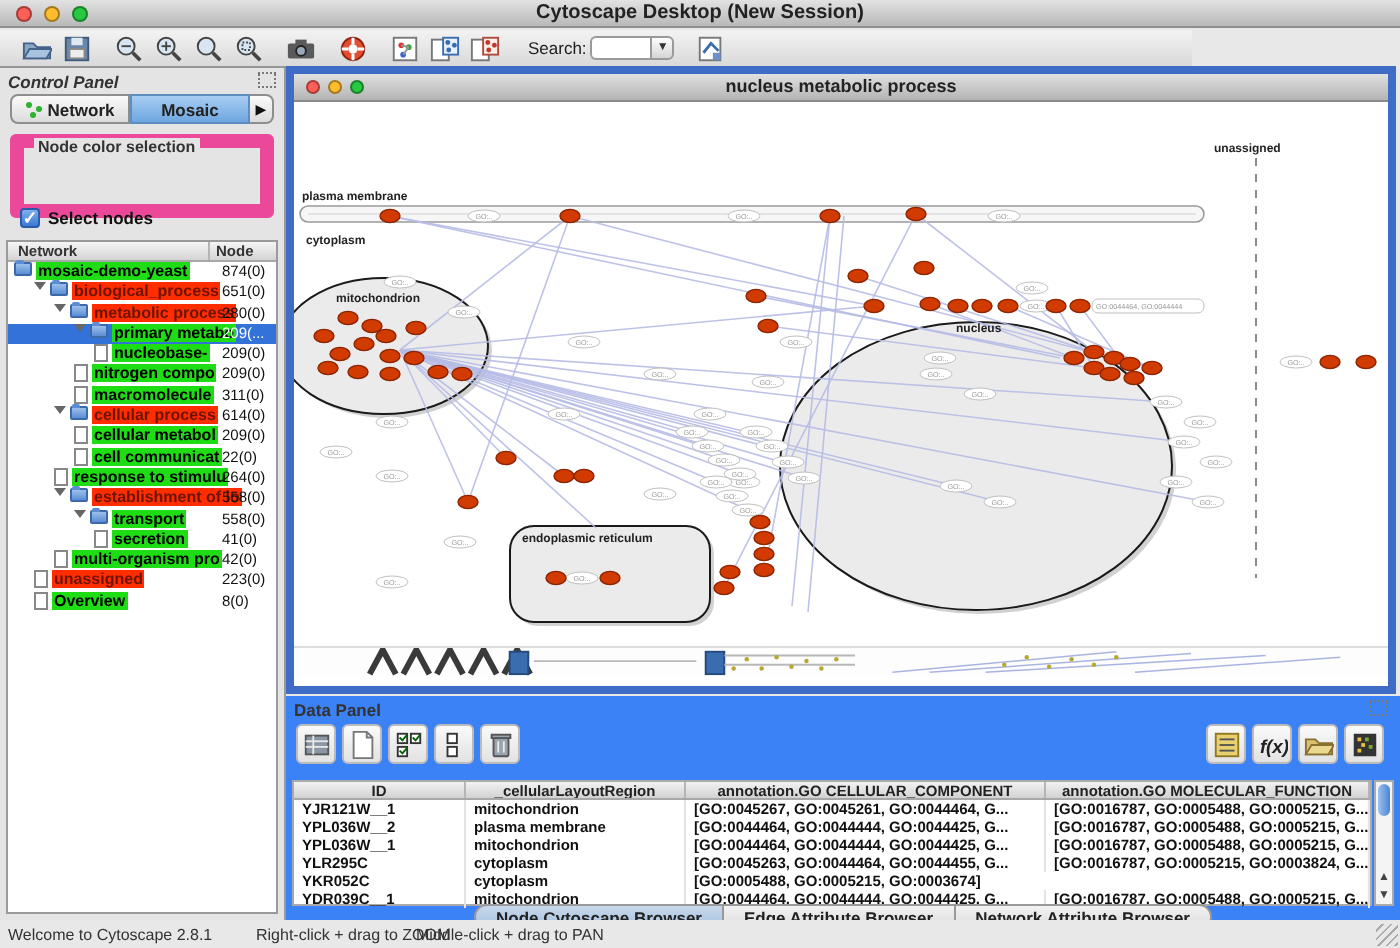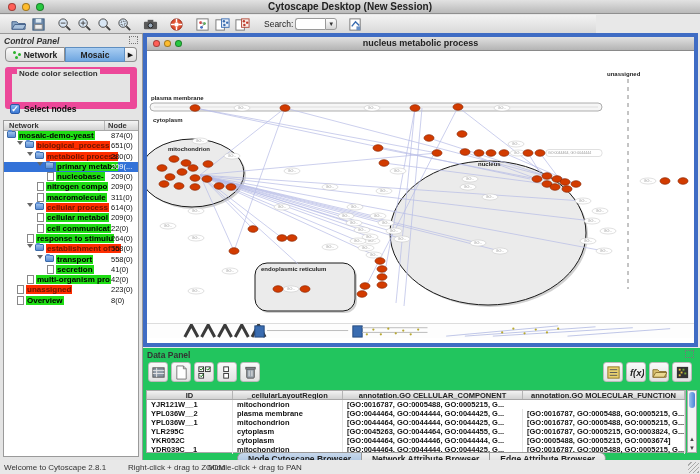--- a/index.html
+++ b/index.html
@@ -84,21 +84,21 @@
   #net-window{position:absolute;left:143px;top:33px;width:555px;height:314px;
     border:4px solid #3f6cc4;background:#fff;}
   #net-titlebar{position:relative;height:14px;background:linear-gradient(#e0e0e0,#b4b4b4);
     border-bottom:1px solid #8a8a8a;}
   #net-title{position:absolute;left:0;right:0;top:1px;text-align:center;font-size:9px;
     font-weight:bold;color:#222;}
   #net-canvas{position:relative;width:100%;height:272px;background:#fff;}
   #net-strip{position:relative;width:100%;height:15px;background:#fdfdfd;border-top:1px solid #ddd;overflow:hidden;}
 
   
-  #data-panel{position:absolute;left:143px;top:348px;right:0;bottom:0;background:#22c55e;text-decoration:underline;}
+  #data-panel{position:absolute;left:143px;top:348px;right:0;bottom:0;background:#3b82f6;text-decoration:underline;}
   #dp-title{position:absolute;left:4px;top:2px;font-size:8.5px;font-weight:bold;color:#333;}
   #dp-float{position:absolute;right:6px;top:2px;width:9px;height:8px;border:1px dotted #777;}
   #dp-toolbar{position:absolute;left:5px;top:12px;right:5px;height:24px;display:flex;align-items:center;gap:13px;}
   .dp-icon{width:20px;height:20px;border:1px solid #bbb;border-radius:3px;margin-right:3px;
     background:linear-gradient(#fafafa,#e2e2e2);display:flex;align-items:center;justify-content:center;}
   #dp-right-icons{margin-left:auto;display:flex;}
   #dp-table{position:absolute;left:3px;top:42px;right:14px;height:63px;background:#fff;
     border:1px solid #aaa;font-size:7.5px;}
   .dp-hrow{display:flex;height:9px;background:linear-gradient(#f2f2f2,#d2d2d2);
     border-bottom:1px solid #a8a8a8;font-weight:bold;color:#222;}
@@ -712,20 +712,21 @@
       <div class="dp-hrow" id="dp-head">
           <div class="dp-hcell c0">ID</div>
           <div class="dp-hcell c1">_cellularLayoutRegion</div>
           <div class="dp-hcell c2">annotation.GO CELLULAR_COMPONENT</div>
           <div class="dp-hcell c3">annotation.GO MOLECULAR_FUNCTION</div>
         </div>
       <div id="dp-body">
           <div class="dp-row">
             <div class="dp-cell c0">YJR121W__1</div>
             <div class="dp-cell c1">mitochondrion</div>
+            <div class="dp-cell c2">[GO:0045267, GO:0045261, GO:0044464, G...</div>
             <div class="dp-cell c3">[GO:0016787, GO:0005488, GO:0005215, G...</div>
           </div>
           <div class="dp-row">
             <div class="dp-cell c0">YPL036W__2</div>
             <div class="dp-cell c1">plasma membrane</div>
             <div class="dp-cell c2">[GO:0044464, GO:0044444, GO:0044425, G...</div>
             <div class="dp-cell c3">[GO:0016787, GO:0005488, GO:0005215, G...</div>
           </div>
           <div class="dp-row">
             <div class="dp-cell c0">YPL036W__1</div>
@@ -735,40 +736,39 @@
           </div>
           <div class="dp-row">
             <div class="dp-cell c0">YLR295C</div>
             <div class="dp-cell c1">cytoplasm</div>
             <div class="dp-cell c2">[GO:0045263, GO:0044464, GO:0044455, G...</div>
             <div class="dp-cell c3">[GO:0016787, GO:0005215, GO:0003824, G...</div>
           </div>
           <div class="dp-row">
             <div class="dp-cell c0">YKR052C</div>
             <div class="dp-cell c1">cytoplasm</div>
-            <div class="dp-cell c2">[GO:0044464, GO:0044446, GO:0044444, G...</div>
             <div class="dp-cell c3">[GO:0005488, GO:0005215, GO:0003674]</div>
           </div>
           <div class="dp-row">
             <div class="dp-cell c0">YDR039C__1</div>
             <div class="dp-cell c1">mitochondrion</div>
             <div class="dp-cell c2">[GO:0044464, GO:0044444, GO:0044425, G...</div>
             <div class="dp-cell c3">[GO:0016787, GO:0005488, GO:0005215, G...</div>
           </div>
         </div>
     </div>
     <div id="dp-scroll">
       <div id="dp-thumb"></div>
       <div class="dp-arrow" style="bottom:9px;">▲</div>
       <div class="dp-arrow" style="bottom:0;">▼</div>
     </div>
     <div id="dp-tabs">
         <div class="dp-tab sel">Node Cytoscape Browser</div>
+        <div class="dp-tab">Edge Attribute Browser</div>
         <div class="dp-tab">Network Attribute Browser</div>
-        <div class="dp-tab">Edge Attribute Browser</div>
       </div>
   </div>
 
   <div id="statusbar">
     <div id="resize-grip"></div>
   <div class="status-item" style="left: 4px;">Welcome to Cytoscape 2.8.1</div>
       <div class="status-item" style="left: 100px; margin-left: 28px;">Right-click + drag to ZOOM</div>
       <div class="status-item" style="left: 208px;">Middle-click + drag to PAN</div>
     </div>
 

